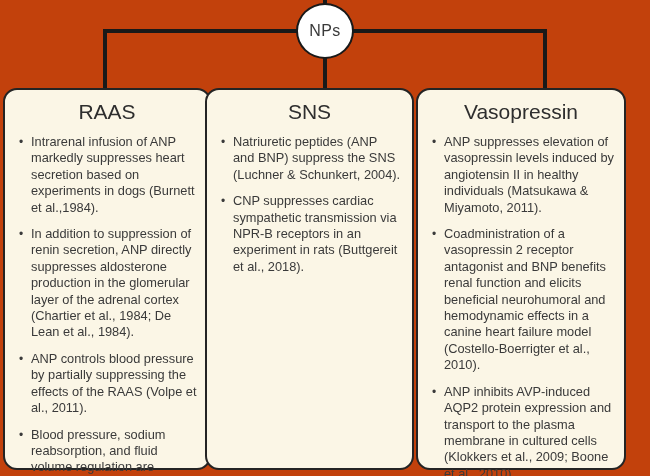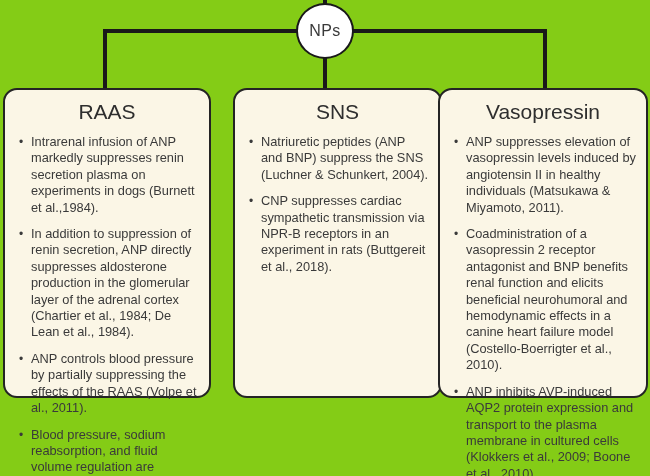--- a/index.html
+++ b/index.html
@@ -1,49 +1,49 @@
 <!DOCTYPE html>
 <html><head>
 <meta charset="utf-8">
 <style>
   html,body{margin:0;padding:0;background:#ffffff;}
   .canvas{
     position:relative;
     width:650px;height:476px;
-    background:#84cc16;
+    background:#c2410c;
     font-family:"Liberation Sans","DejaVu Sans",sans-serif;
     overflow:hidden;
   }
   
   .line{position:absolute;background:#191919;}
   .h-line{height:4px;}
   .v-line{width:4px;}
   
   .root-node{
     position:absolute;
     left:296px;top:3px;width:58px;height:56px;
     background:#ffffff;
     border:2.5px solid #191919;
     border-radius:50%;
     display:flex;align-items:center;justify-content:center;
     box-sizing:border-box;
   }
   .root-node span{font-size:16px;color:#3a3a3a;letter-spacing:.5px;}
   
   .col-box{
-    position:absolute;top:88px;height:310px;
+    position:absolute;top:88px;height:382px;
     background:#fbf6e6;
     border:2px solid #242424;
     border-radius:14px;
     box-sizing:border-box;
     padding:8px 8px 6px 8px;
   }
   .box-raas{left:3px;width:208px;}
-  .box-sns{left:233px;width:209px;}
-  .box-vasopressin{left:438px;width:210px;}
+  .box-sns{left:205px;width:209px;}
+  .box-vasopressin{left:416px;width:210px;}
   .col-title{
     margin:2px 0 10px 0;
     text-align:center;
     font-size:21px;font-weight:400;color:#2e2e2e;
   }
   ul.bullets{
     list-style:none;
     margin:0;padding:0 2px 0 6px;
   }
   ul.bullets li{
@@ -70,21 +70,21 @@
 
   <div class="root-node">
     <span>NPs</span>
   </div>
 
   <div class="col-box box-raas">
     <h2 class="col-title">RAAS</h2>
     <ul class="bullets">
       <li>
         <span class="dot">•</span>
-        <span class="txt">Intrarenal infusion of ANP markedly suppresses renin secretion plasma on experiments in dogs (Burnett et al.,1984).</span>
+        <span class="txt">Intrarenal infusion of ANP markedly suppresses heart secretion based on experiments in dogs (Burnett et al.,1984).</span>
       </li>
       <li>
         <span class="dot">•</span>
         <span class="txt">In addition to suppression of renin secretion, ANP directly suppresses aldosterone production in the glomerular layer of the adrenal cortex (Chartier et al., 1984; De Lean et al., 1984).</span>
       </li>
       <li>
         <span class="dot">•</span>
         <span class="txt">ANP controls blood pressure by partially suppressing the effects of the RAAS (Volpe et al., 2011).</span>
       </li>
       <li>

